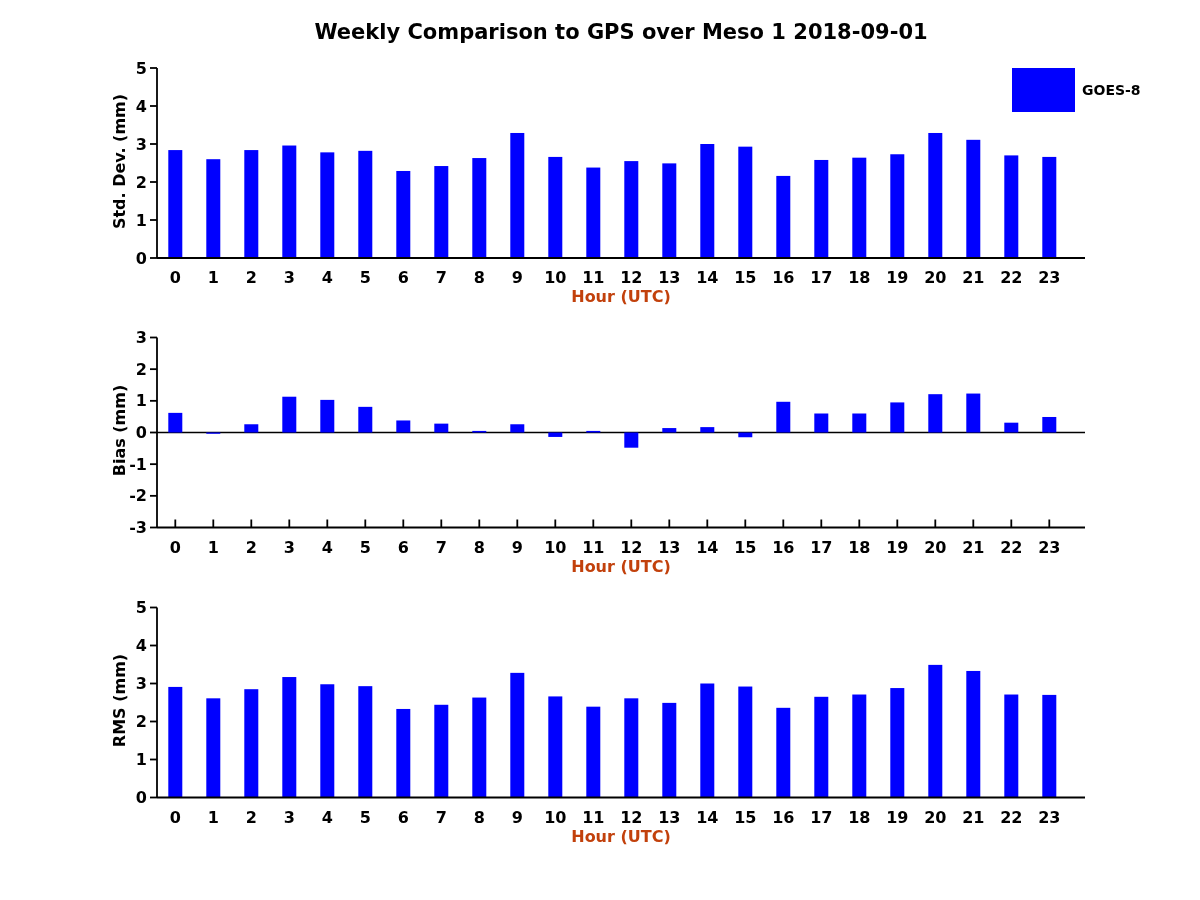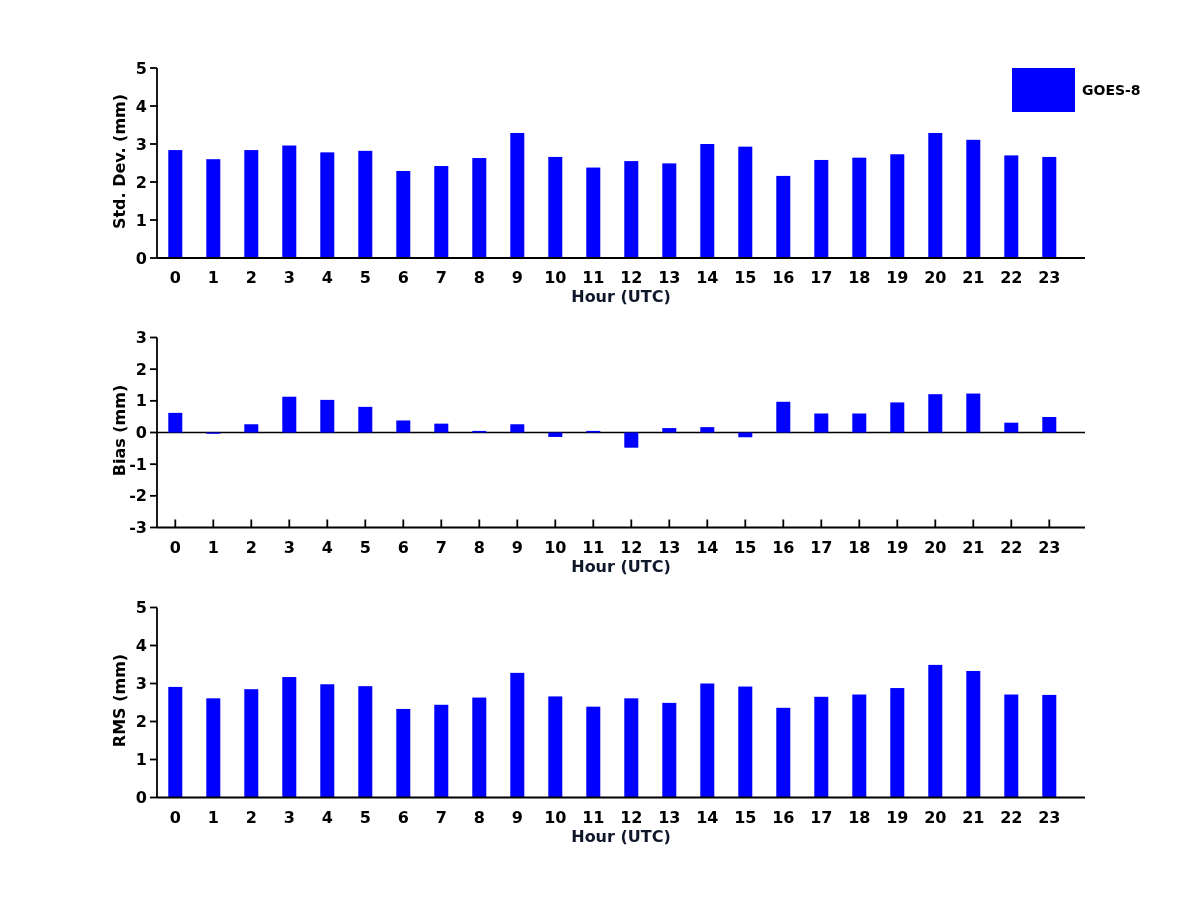--- a/index.html
+++ b/index.html
@@ -15,21 +15,21 @@
     left:157px;width:928px;top:20px;
     text-align:center;
     font-size:21px;font-weight:bold;color:#000;
     letter-spacing:0px;
     white-space:nowrap;
   }
   .xlabel{
     position:absolute;
     left:157px;width:928px;
     text-align:center;
-    font-size:16px;font-weight:bold;color:#0f172a;
+    font-size:16px;font-weight:bold;color:#c2410c;
   }
   .ylabel{
     position:absolute;
     width:200px;
     left:19px; 
     text-align:center;
     font-size:16px;font-weight:bold;color:#000;
     transform:rotate(-90deg);
     white-space:nowrap;
   }
@@ -47,20 +47,21 @@
     margin-left:7px;
     white-space:nowrap;
   }
   svg.chart-layer{position:absolute;left:0;top:0;}
 </style>
 </head>
 <body>
 
 <div class="figure">
 
+  <div class="fig-title">Weekly Comparison to GPS over Meso 1 2018-09-01</div>
 
   <svg class="chart-layer" id="chart-svg" width="1200" height="900">
       <line x1="157" y1="68" x2="157" y2="258" stroke="#000000" stroke-width="1.8"></line>
       <line x1="150" y1="258" x2="157" y2="258" stroke="#000000" stroke-width="1.8"></line>
       <text x="147" y="263.5" text-anchor="end" font-family="&quot;DejaVu Sans&quot;,&quot;Liberation Sans&quot;,sans-serif" font-size="16" font-weight="bold" fill="#000000">0</text>
       <line x1="150" y1="220" x2="157" y2="220" stroke="#000000" stroke-width="1.8"></line>
       <text x="147" y="225.5" text-anchor="end" font-family="&quot;DejaVu Sans&quot;,&quot;Liberation Sans&quot;,sans-serif" font-size="16" font-weight="bold" fill="#000000">1</text>
       <line x1="150" y1="182" x2="157" y2="182" stroke="#000000" stroke-width="1.8"></line>
       <text x="147" y="187.5" text-anchor="end" font-family="&quot;DejaVu Sans&quot;,&quot;Liberation Sans&quot;,sans-serif" font-size="16" font-weight="bold" fill="#000000">2</text>
       <line x1="150" y1="144" x2="157" y2="144" stroke="#000000" stroke-width="1.8"></line>

